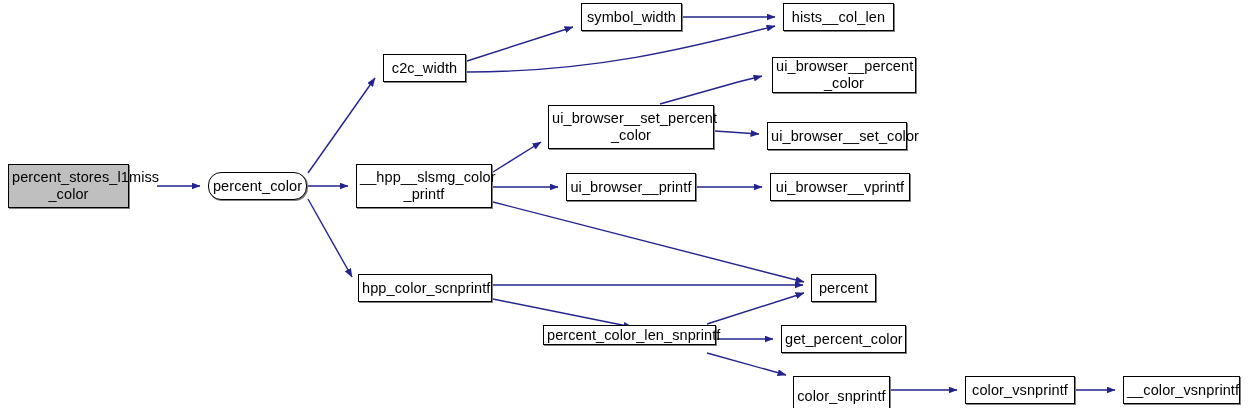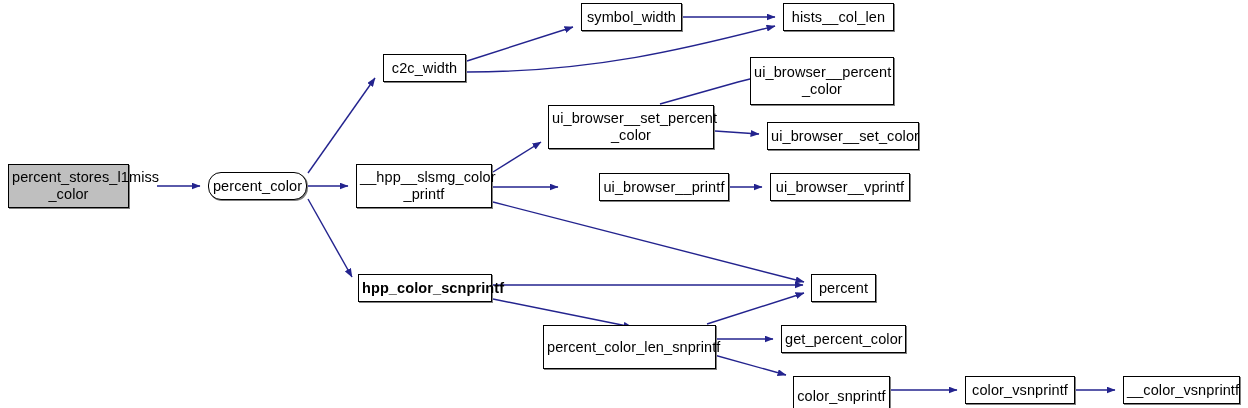--- a/index.html
+++ b/index.html
@@ -87,26 +87,26 @@
       <div class="node root" style="left: 8px; top: 164px; width: 121px; height: 44px;"><span class="node-label">percent_stores_l1miss
 _color</span></div>
       <div class="node" style="left: 208px; top: 172px; width: 99px; height: 28px; border-radius: 13px;"><span class="node-label">percent_color</span></div>
       <div class="node" style="left: 383px; top: 54px; width: 83px; height: 28px;"><span class="node-label">c2c_width</span></div>
       <div class="node" style="left: 581px; top: 3px; width: 101px; height: 28px; text-align: center;"><span class="node-label">symbol_width</span></div>
       <div class="node" style="left: 783px; top: 3px; width: 111px; height: 28px;"><span class="node-label">hists__col_len</span></div>
       <div class="node" style="left: 356px; top: 164px; width: 136px; height: 44px;"><span class="node-label">__hpp__slsmg_color
 _printf</span></div>
       <div class="node" style="left: 548px; top: 105px; width: 166px; height: 44px;"><span class="node-label">ui_browser__set_percent
 _color</span></div>
-      <div class="node" style="left: 750px; top: 57px; width: 144px; height: 48px;"><span class="node-label">ui_browser__percent
+      <div class="node" style="left: 772px; top: 57px; width: 144px; height: 36px;"><span class="node-label">ui_browser__percent
 _color</span></div>
-      <div class="node" style="left: 767px; top: 122px; width: 152px; height: 28px; justify-content: center;"><span class="node-label">ui_browser__set_color</span></div>
-      <div class="node" style="left: 566px; top: 173px; width: 130px; height: 28px; margin-left: 33px;"><span class="node-label">ui_browser__printf</span></div>
+      <div class="node" style="left: 767px; top: 122px; width: 140px; height: 28px; justify-content: center;"><span class="node-label">ui_browser__set_color</span></div>
+      <div class="node" style="left: 566px; top: 173px; width: 130px; height: 28px;"><span class="node-label">ui_browser__printf</span></div>
       <div class="node" style="left: 770px; top: 173px; width: 140px; height: 28px;"><span class="node-label">ui_browser__vprintf</span></div>
-      <div class="node" style="left: 358px; top: 274px; width: 134px; height: 28px; font-weight: bold;"><span class="node-label">hpp_color_scnprintf</span></div>
+      <div class="node" style="left: 358px; top: 274px; width: 134px; height: 28px;"><span class="node-label">hpp_color_scnprintf</span></div>
       <div class="node" style="left: 811px; top: 274px; width: 65px; height: 28px;"><span class="node-label">percent</span></div>
-      <div class="node" style="left: 543px; top: 325px; width: 173px; height: 44px;"><span class="node-label">percent_color_len_snprintf</span></div>
+      <div class="node" style="left: 543px; top: 325px; width: 173px; height: 20px;"><span class="node-label">percent_color_len_snprintf</span></div>
       <div class="node" style="left: 781px; top: 325px; width: 125px; height: 28px;"><span class="node-label">get_percent_color</span></div>
       <div class="node" style="left: 793px; top: 376px; width: 97px; height: 40px;"><span class="node-label">color_snprintf</span></div>
       <div class="node" style="left: 965px; top: 376px; width: 110px; height: 28px;"><span class="node-label">color_vsnprintf</span></div>
       <div class="node" style="left: 1123px; top: 376px; width: 117px; height: 28px;"><span class="node-label">__color_vsnprintf</span></div>
     </div>
 </div>
 
 </body></html>

